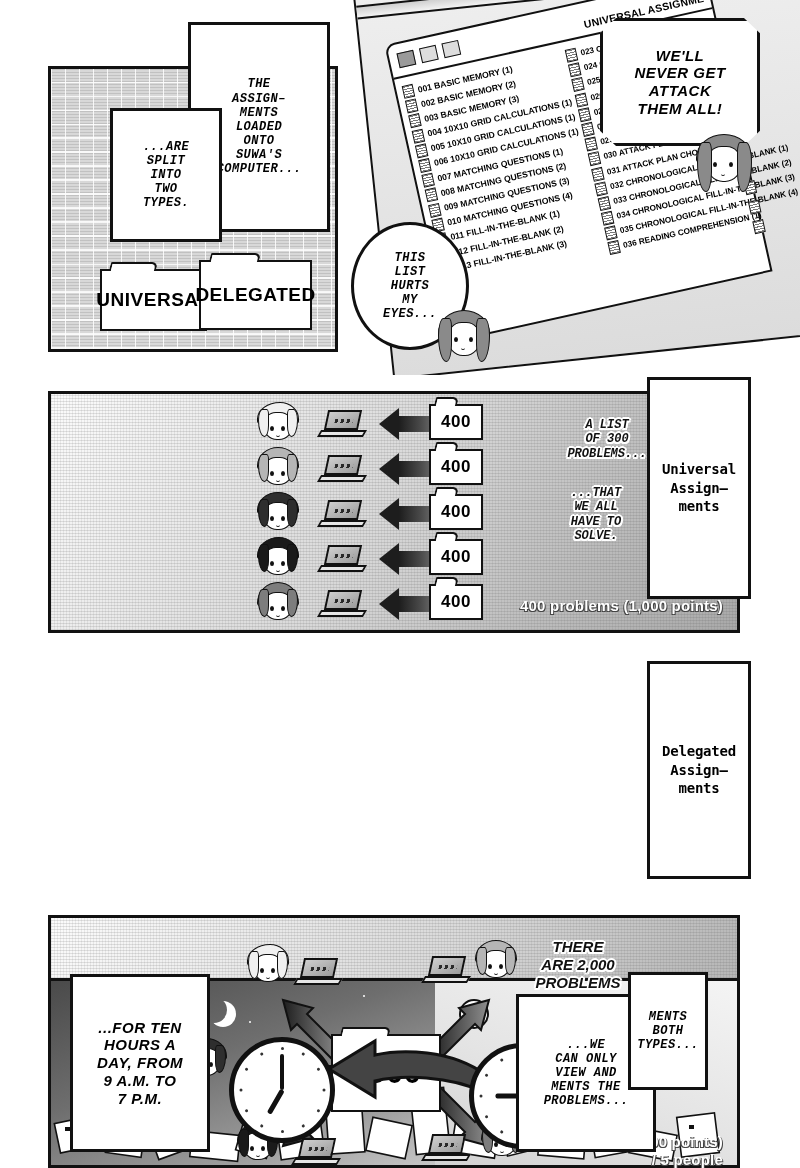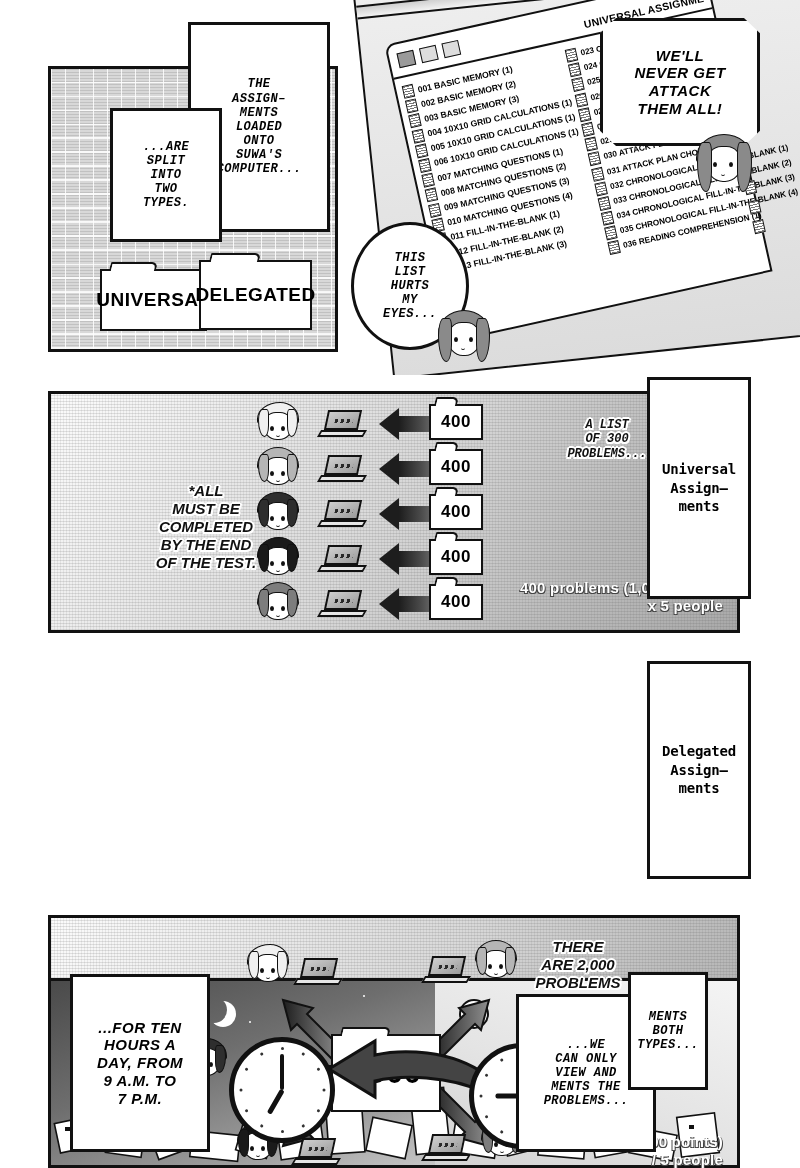--- a/index.html
+++ b/index.html
@@ -332,34 +332,32 @@
   <div class="hair" style="left:2px;top:8px;width:12px;height:42px;background:#8a8a8a;border-radius:40% 20% 40% 60%;"></div>
   <div class="hair" style="left:40px;top:8px;width:12px;height:42px;background:#8a8a8a;border-radius:20% 40% 60% 40%;"></div>
   <div class="eye l" style="left:18px;top:27px;"></div>
     <div class="eye r" style="left:33px;top:27px;"></div>
   <div class="mouth" style="left:25px;top:36px;"></div>
 </div>
 
 <div class="panel grad-bg" style="left:48px;top:391px;width:692px;height:242px;">
   <div style="position:absolute;inset:0;z-index:5;">
 
-    <div class="outlined t15" style="position:absolute;left:60px;top:88px;width:190px;">*ALL
-MUST BE
-COMPLETED
-BY THE END
-OF THE TEST.</div>
 
     <div class="outlined t14" style="position:absolute;left:476px;top:24px;width:160px;">A LIST
 OF 300
 PROBLEMS...</div>
 
+    <div class="outlined t14" style="position:absolute;left:470px;top:92px;width:150px;">...THAT
+WE ALL
+HAVE TO
+SOLVE.</div>
 
     <div class="whitetext" style="position:absolute;right:14px;bottom:14px;width:430px;">
       <div>400 problems (1,000 points)</div>
-      <div>x 5 people</div>
     </div>
 
     <div id="p2rows">
         <div class="avatar" style="left: 206px; top: 8px; transform: scale(1); transform-origin: left top;">
           <div class="hair" style="background:#f0f0f0;width:40px;height:22px;border-radius:55% 45% 30% 30%/70% 70% 20% 20%;left:0;top:0;"></div>
           <div class="face"></div>
           <div class="hair" style="background:#f0f0f0;width:9px;height:26px;left:1px;top:7px;border-radius:40% 20% 40% 60%;"></div>
           <div class="hair" style="background:#f0f0f0;width:9px;height:26px;left:30px;top:7px;border-radius:20% 40% 60% 40%;"></div>
           <div class="eye l"></div>
           <div class="eye r"></div>

